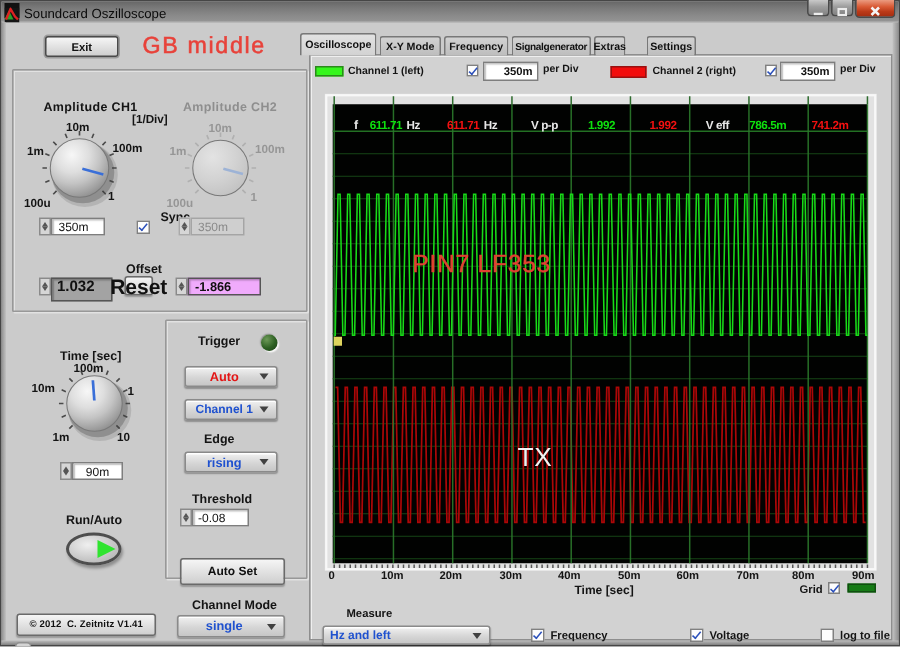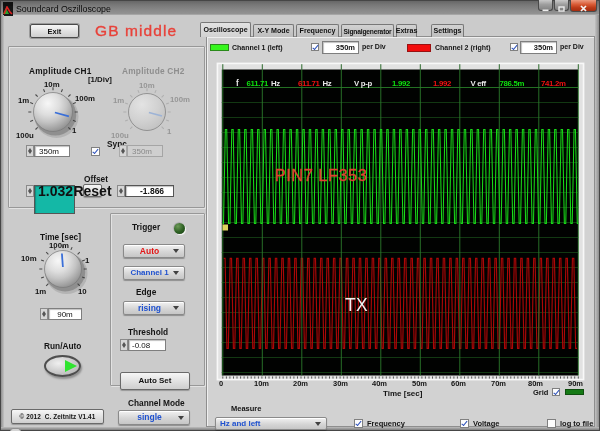--- a/index.html
+++ b/index.html
@@ -101,24 +101,24 @@
 
 <div class="spin" style="left:26px;top:145px;height:12px;"></div>
 <div class="inp" style="left:34px;top:145px;width:36px;height:12px;font-size:8px;line-height:11px;padding-left:4px;">350m</div>
 <div class="lbl b" style="left:87px;top:138.5px;font-size:8.3px;margin-left:20px;">Sync</div>
 <div class="cb on" style="left:91px;top:147px;width:9px;height:9px;"></div>
 <div class="spin" style="left:119px;top:145px;height:12px;border-color:#aaa;"></div>
 <div class="inp" style="left:127px;top:145px;width:36px;height:12px;font-size:8px;line-height:11px;padding-left:4px;background:#cfcfcf;color:#8a8a8a;border-color:#a5a5a5;box-shadow:none;">350m</div>
 
 <div class="lbl b" style="left:84px;top:173.5px;font-size:8.3px;">Offset</div>
 <div class="spin" style="left:26px;top:185px;height:12px;"></div>
-<div class="inp" style="left:34px;top:185px;width:41px;height:29px;background:#14b8a6;font-size:14px;font-weight:bold;line-height:11px;padding-left:3px;border-color:#555;">1.032</div>
+<div class="inp" style="left:34px;top:185px;width:41px;height:16px;background:#a3a3a3;font-size:10px;font-weight:bold;line-height:11px;padding-left:3px;border-color:#555;">1.032</div>
 <div class="btn b" style="left:83px;top:184px;width:19px;height:13px;font-size:14px;line-height:12px;">Reset</div>
 <div class="spin" style="left:117px;top:185px;height:12px;"></div>
-<div class="inp" style="left:125px;top:185px;width:49px;height:12px;background:#ffffff;font-size:8.5px;font-weight:bold;line-height:11px;padding-left:14px;border-color:#555;">-1.866</div>
+<div class="inp" style="left:125px;top:185px;width:49px;height:12px;background:#f0abfc;font-size:8.5px;font-weight:bold;line-height:11px;padding-left:4px;border-color:#555;">-1.866</div>
 
 
 <div class="lbl b" style="left:40px;top:231.5px;font-size:8.3px;">Time [sec]</div>
 <div class="lbl b" style="left:49px;top:241px;font-size:7.8px;">100m</div>
 <div class="lbl b" style="left:21px;top:254px;font-size:7.8px;">10m</div>
 <div class="lbl b" style="left:85px;top:256px;font-size:7.8px;">1</div>
 <div class="lbl b" style="left:35px;top:287px;font-size:7.8px;">1m</div>
 <div class="lbl b" style="left:78px;top:287px;font-size:7.8px;">10</div>
 <div class="spin" style="left:40px;top:308px;height:12px;"></div>
 <div class="inp" style="left:48px;top:308px;width:34px;height:12px;font-size:8px;line-height:11px;text-align:center;">90m</div>

